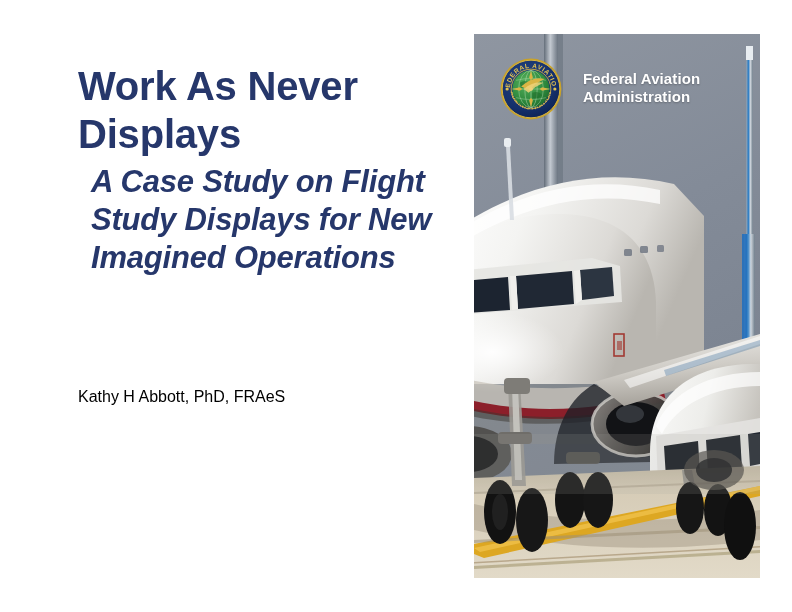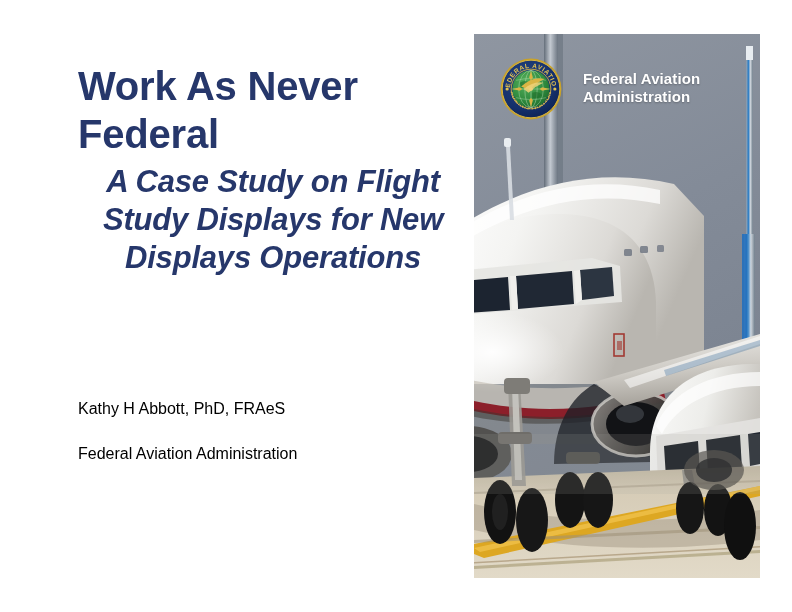--- a/index.html
+++ b/index.html
@@ -35,24 +35,23 @@
   .title-line {
     font-size: 40px;
     font-weight: bold;
     line-height: 48px;
     color: #26376b;
     letter-spacing: -0.2px;
     white-space: nowrap;
   }
   #subtitle-block {
     position: absolute;
-    left: 78px;
+    left: 91px;
     top: 163px;
     width: 390px;
-    text-align: center;
   }
   .subtitle-line {
     font-size: 31px;
     font-weight: bold;
     font-style: italic;
     line-height: 38px;
     color: #26376b;
     letter-spacing: -0.2px;
     white-space: nowrap;
   }
@@ -61,21 +60,20 @@
     position: absolute;
     left: 78px;
     top: 380px;
     width: 380px;
   }
   .author-line {
     font-size: 16px;
     line-height: 33px;
     color: #000000;
     white-space: nowrap;
-    margin-top: 12px;
   }
 
   
   #photo {
     position: absolute;
     left: 474px;
     top: 34px;
     width: 286px;
     height: 544px;
     overflow: hidden;
@@ -118,32 +116,31 @@
   }
   #faa-wordmark div { white-space: nowrap; }
 </style>
 </head>
 <body>
 
 <div id="slide">
 
   <div id="title-block">
     <div class="title-line">Work As Never</div>
-    <div class="title-line">Federal</div>
+    <div class="title-line">Displays</div>
   </div>
 
   <div id="subtitle-block">
     <div class="subtitle-line">A Case Study on Flight</div>
     <div class="subtitle-line">Study Displays for New</div>
-    <div class="subtitle-line">Displays Operations</div>
+    <div class="subtitle-line">Imagined Operations</div>
   </div>
 
   <div id="author-block">
     <div class="author-line">Kathy H Abbott, PhD, FRAeS</div>
-    <div class="author-line">Federal Aviation Administration</div>
   </div>
 
   <div id="photo">
     <svg id="photo-canvas" viewBox="0 0 286 544" preserveAspectRatio="none">
       <defs>
         <linearGradient id="skyGrad" x1="0" y1="0" x2="0.25" y2="1">
           <stop offset="0%" stop-color="#8f96a1"></stop>
           <stop offset="45%" stop-color="#838b98"></stop>
           <stop offset="100%" stop-color="#78808d"></stop>
         </linearGradient>

